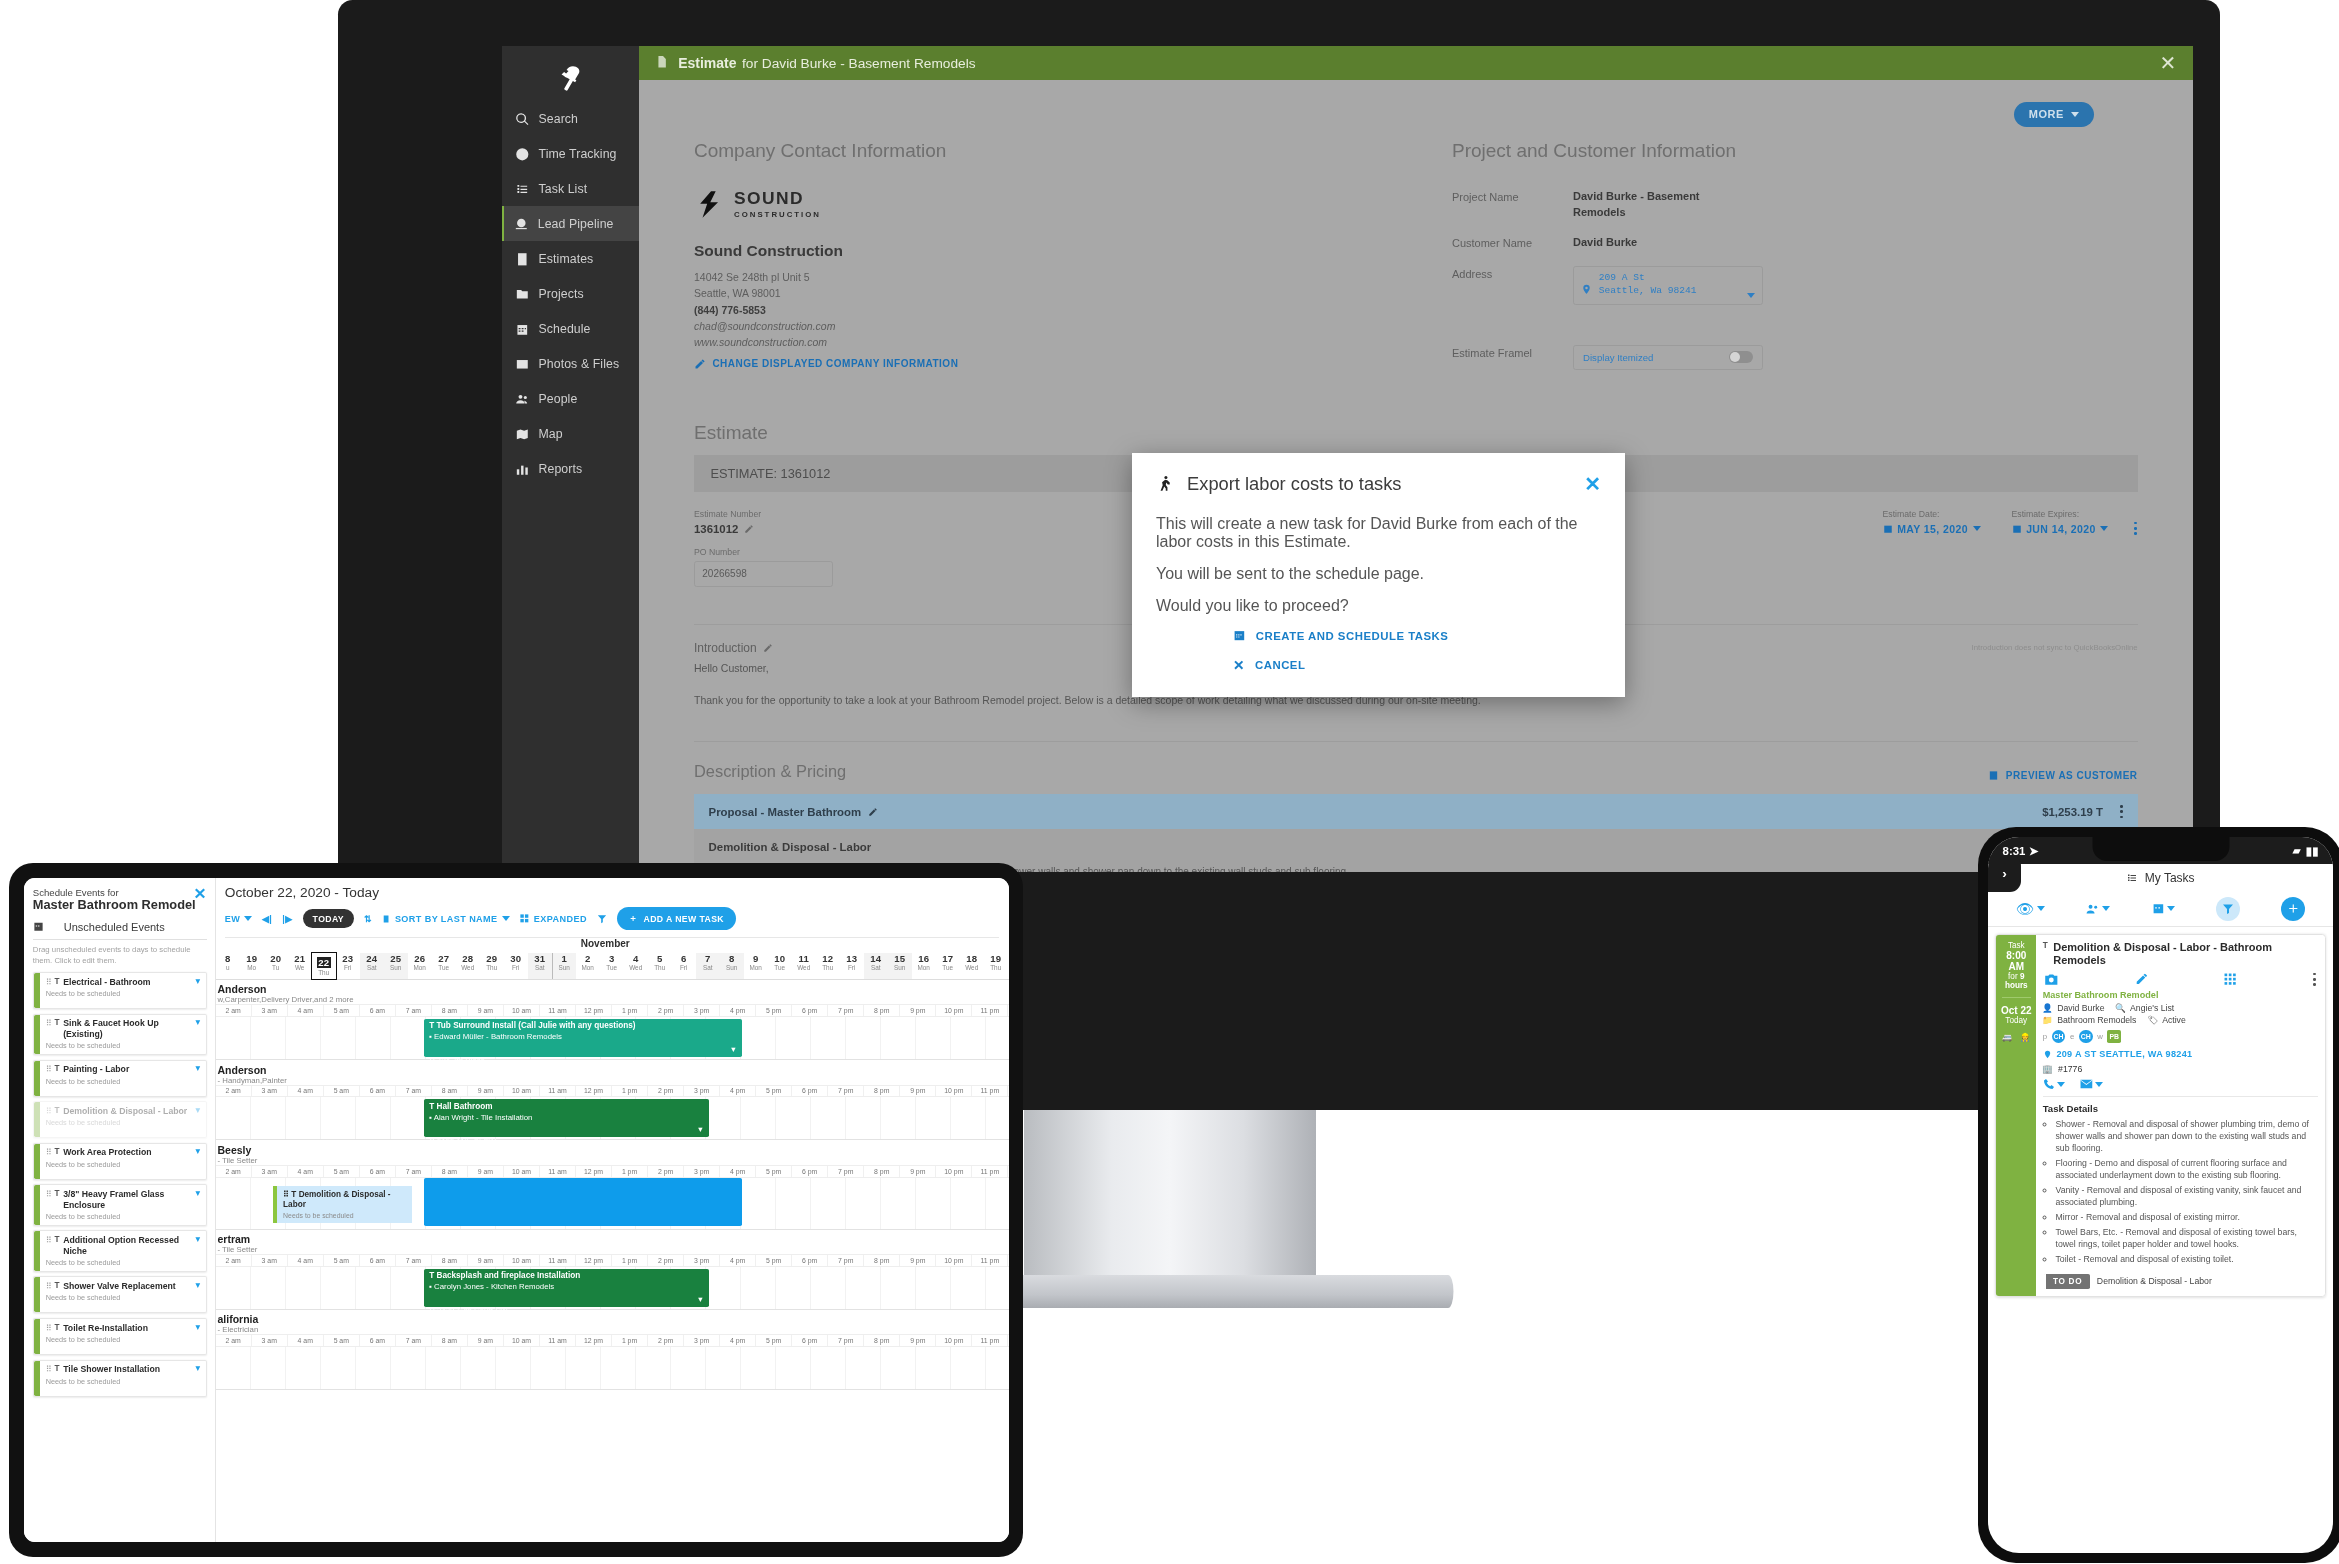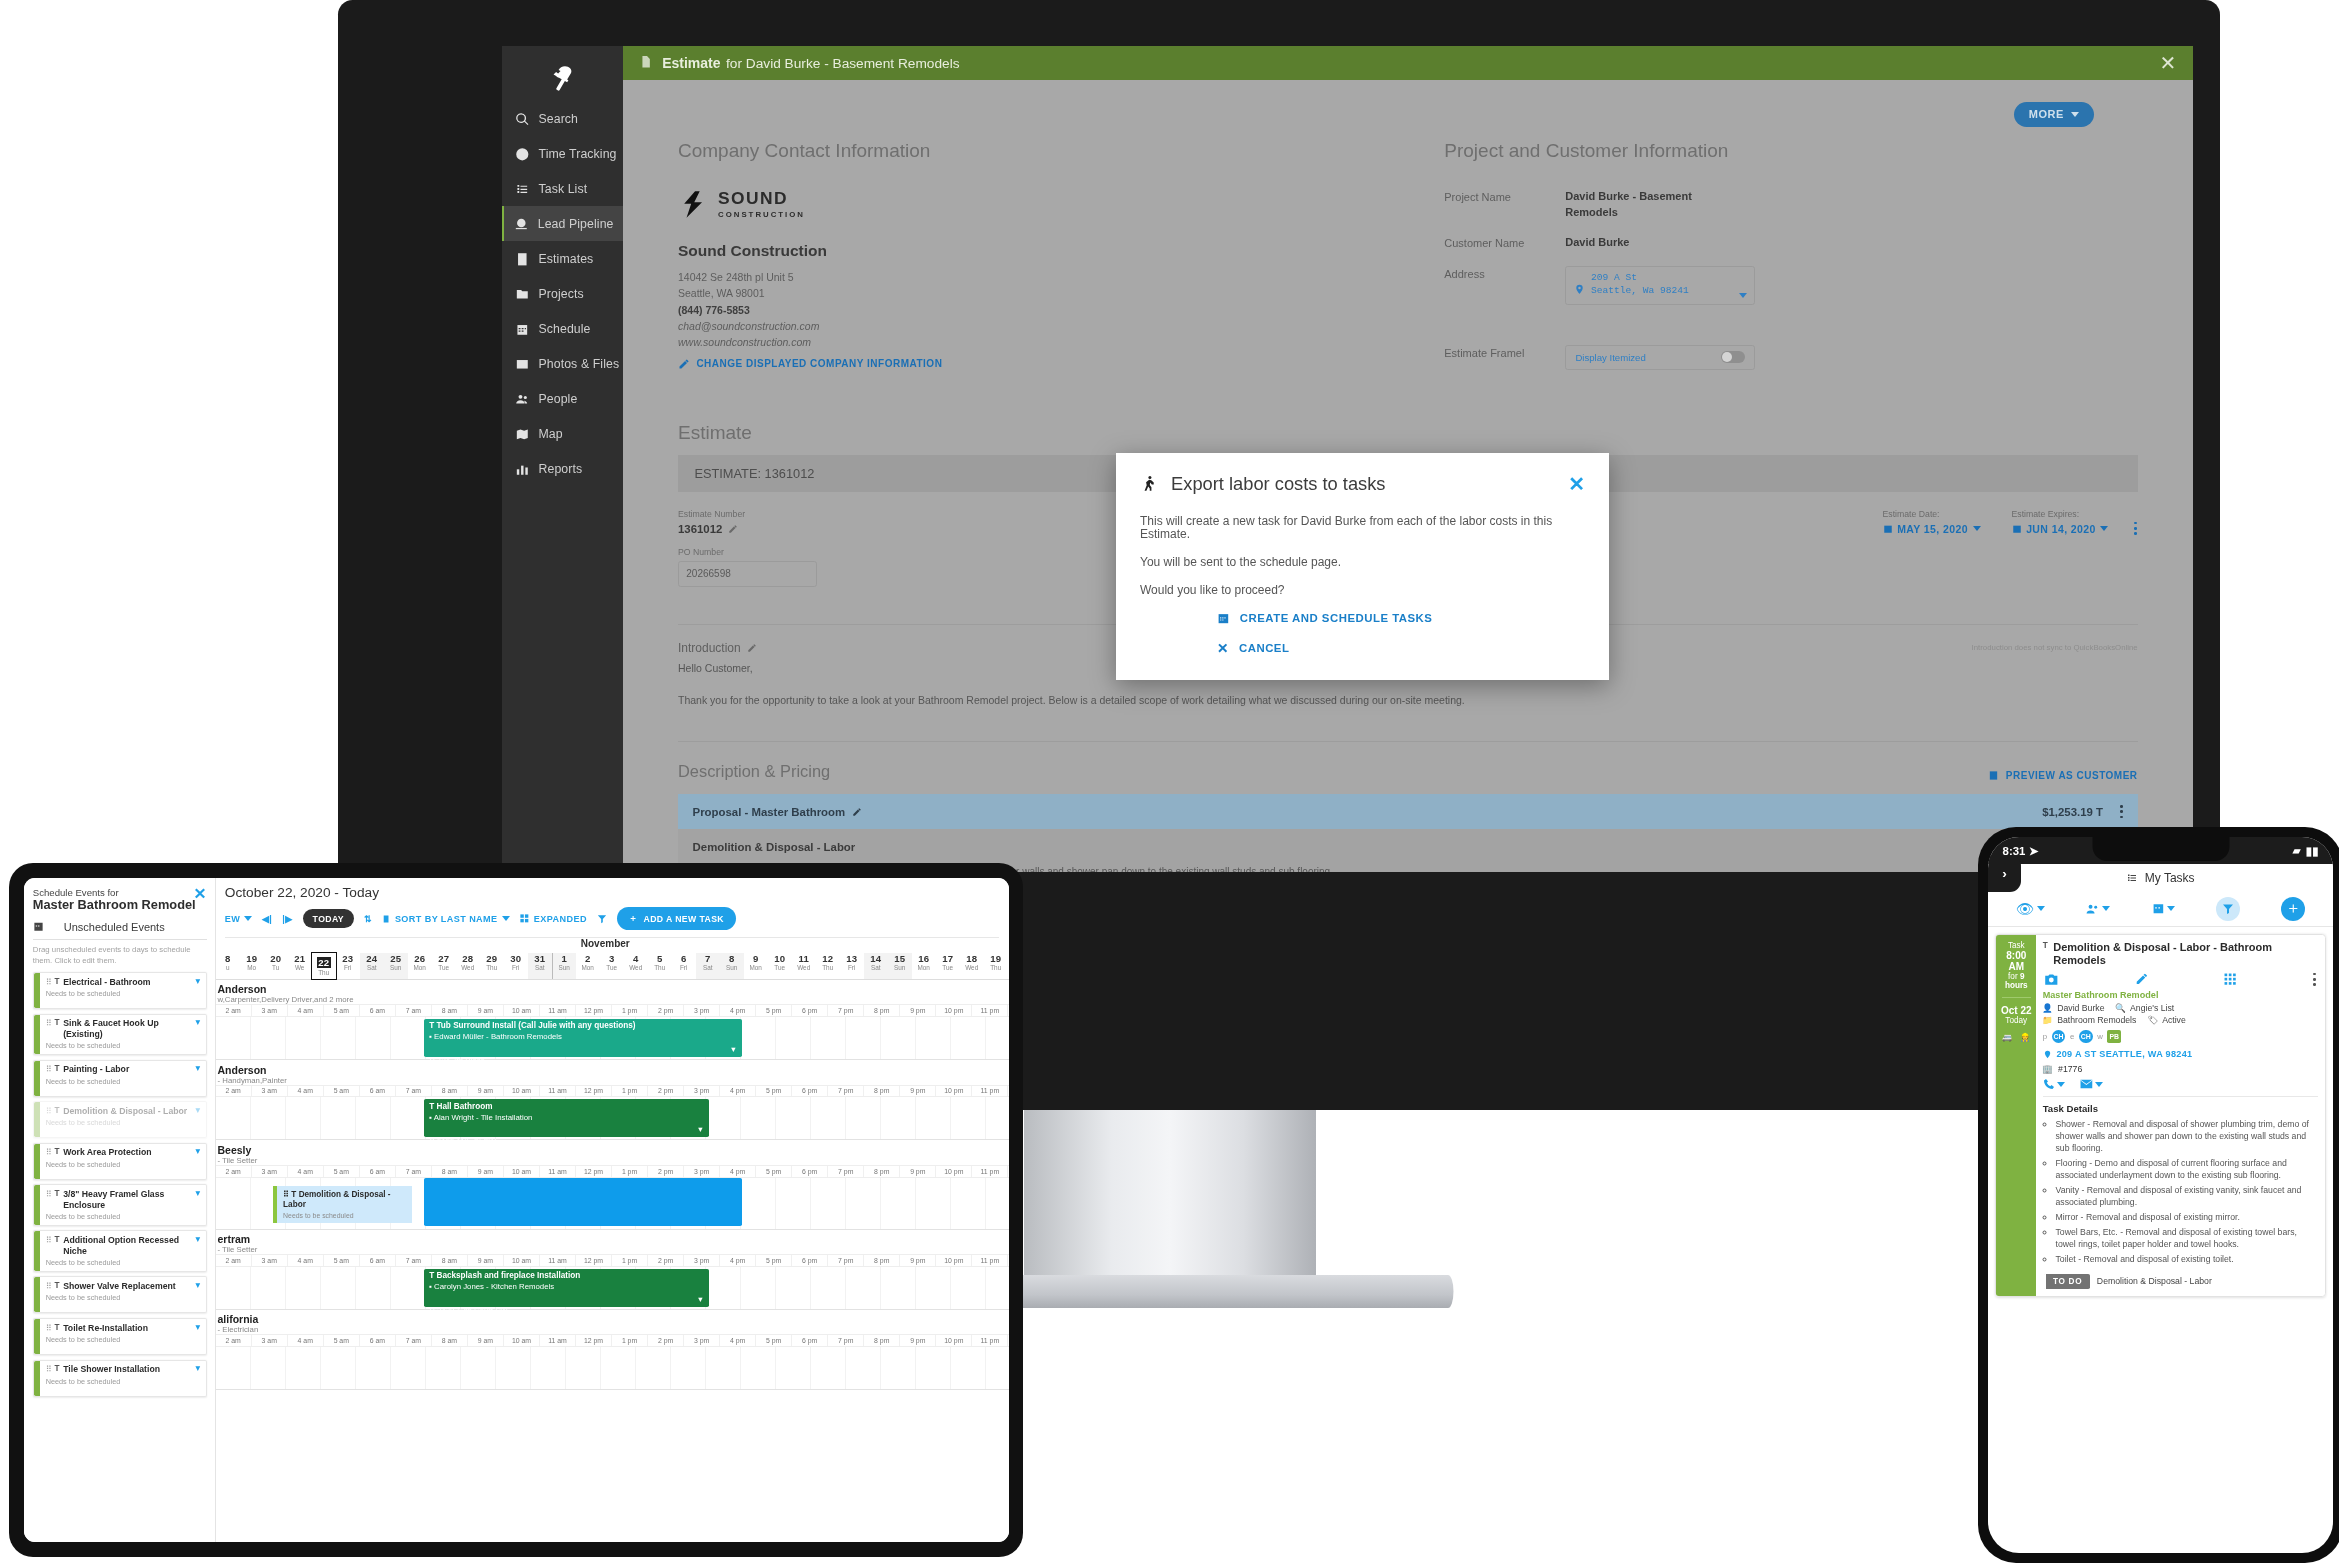--- a/index.html
+++ b/index.html
@@ -34,21 +34,21 @@
   .imac-stand-base {
     position: absolute; left: 50%; transform: translateX(-50%);
     top: 1275px; width: 567px; height: 33px;
     background: linear-gradient(to bottom,#d9dbdf 0%, #c2c5ca 60%, #a9acb1 100%);
     border-radius: 5.5px/50%;
   }
 
   
   .app { position: absolute; inset: 0; display: flex; background: #a8a8a8; }
   .sidebar {
-    width: 121px; background: #2f2f2f; flex: none; color: #d8d8d8;
+    width: 137px; background: #2f2f2f; flex: none; color: #d8d8d8;
     padding-top: 7.3px;
   }
   .brand { height: 48px; display:flex; align-items:center; justify-content:center; }
   .brand svg { width: 27.4px; height: 27.4px; }
   .nav-item {
     display: flex; align-items: center; gap: 8.2px;
     height: 35px; padding-left: 12.8px; font-size: 12.3px; color: #cfcfcf;
     letter-spacing: 0.1px;
   }
   .nav-item.active { background: #444444; border-left: 2.7px solid #7fb241; padding-left: 10px; }
@@ -150,21 +150,21 @@
   .lb-price .l { font-size:8.7px; color:#6b6b6b;}
 
   
   .modal {
     position:absolute; left: 493px; top: 407px; width: 493px;
     background:#fff; box-shadow: 0 5.5px 24px rgba(0,0,0,.35); padding: 20px 24px 24px 24px;
   }
   .modal-h { display:flex; align-items:center; gap:12.8px; }
   .modal-h .t { font-size: 18.3px; color:#3c3c3c; }
   .modal-x { margin-left:auto; color:#1fa0e8; font-size:20px; font-weight:700; line-height:1;}
-  .modal-b { font-size: 12px; color:#555; margin-top: 20px; line-height:1.1;}
+  .modal-b { font-size: 16px; color:#555; margin-top: 20px; line-height:1.1;}
   .modal-b p { margin-bottom: 14.6px; }
   .modal-act { display:flex; flex-direction:column; gap:15.5px; align-items:flex-start; padding-left:77px; margin-top:14.6px;}
   .m-link { display:flex; align-items:center; gap:10px; font-size:11.4px; font-weight:700;
             letter-spacing:0.5px; color:#1a7fc8; }
 
   
   .tablet { position:absolute; left: 9.1px; top: 863px; width: 1014px; height: 694px; }
   .tablet-bezel { position:absolute; inset:0; background:#111; border-radius: 24px; }
   .tablet-screen { position:absolute; left:14.6px; top:14.6px; right:14.6px; bottom:14.6px;
                    background:#fff; border-radius:11px; overflow:hidden; display:flex; }

